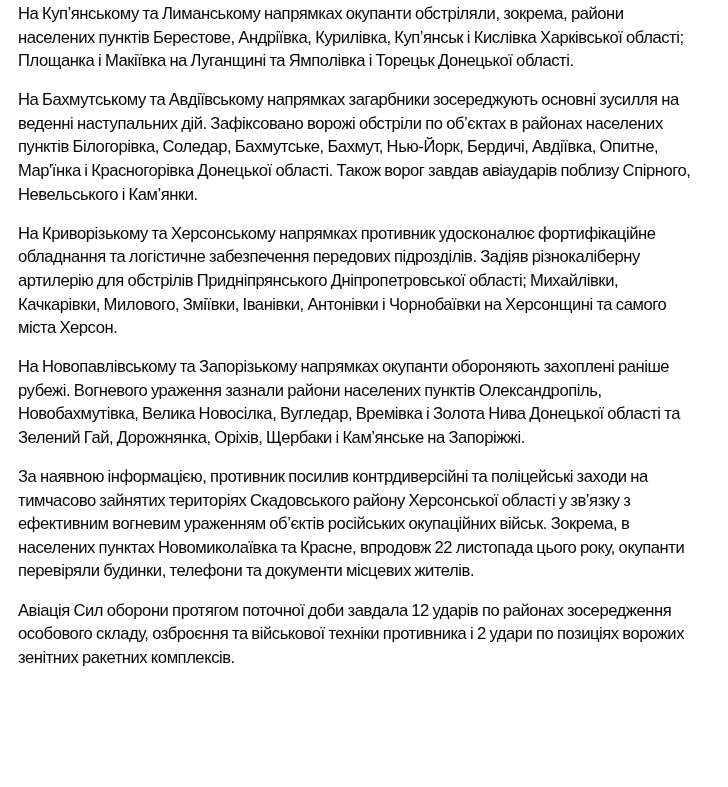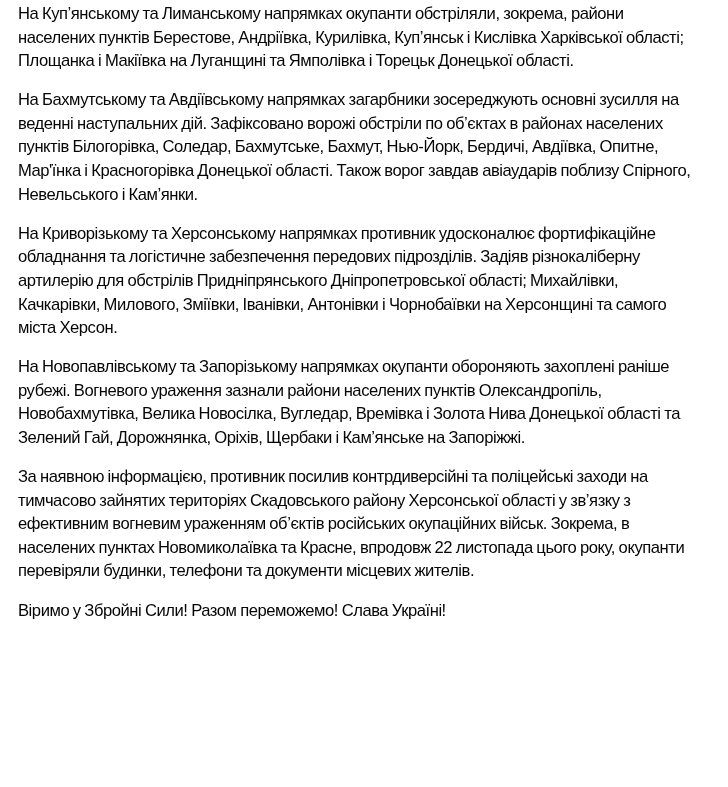--- a/index.html
+++ b/index.html
@@ -25,14 +25,14 @@
   </style>
 </head>
 <body>
 
 <div class="post">
   <p class="para">На Куп’янському та Лиманському напрямках окупанти обстріляли, зокрема, райони населених пунктів Берестове,  Андріївка, Курилівка, Куп’янськ і Кислівка Харківської області; Площанка і Макіївка на Луганщині та Ямполівка і Торецьк Донецької області.</p>
   <p class="para">На Бахмутському та Авдіївському напрямках загарбники зосереджують основні зусилля на веденні наступальних дій. Зафіксовано ворожі обстріли по об’єктах в районах населених пунктів Білогорівка, Соледар, Бахмутське, Бахмут, Нью-Йорк, Бердичі, Авдіївка, Опитне, Мар'їнка і Красногорівка Донецької області. Також ворог завдав авіаударів поблизу Спірного, Невельського і Кам’янки.</p>
   <p class="para">На Криворізькому та Херсонському напрямках противник удосконалює фортифікаційне обладнання та логістичне забезпечення передових підрозділів. Задіяв різнокаліберну артилерію для обстрілів Придніпрянського Дніпропетровської області; Михайлівки, Качкарівки, Милового, Зміївки, Іванівки, Антонівки і Чорнобаївки на Херсонщині та самого міста Херсон.</p>
   <p class="para">На Новопавлівському та Запорізькому напрямках окупанти обороняють захоплені раніше рубежі. Вогневого ураження зазнали райони населених пунктів Олександропіль, Новобахмутівка, Велика Новосілка, Вугледар, Времівка і Золота Нива Донецької області та Зелений Гай, Дорожнянка, Оріхів, Щербаки і Кам’янське на Запоріжжі.</p>
   <p class="para">За наявною інформацією, противник посилив контрдиверсійні та поліцейські заходи на тимчасово зайнятих територіях Скадовського району Херсонської області у зв’язку з ефективним вогневим ураженням об’єктів російських окупаційних військ. Зокрема, в населених пунктах Новомиколаївка та Красне, впродовж 22 листопада цього року, окупанти перевіряли будинки, телефони та документи місцевих жителів.</p>
-  <p class="para">Віримо у Збройні Сили! Разом переможемо! Слава Україні!</p>
+  <p class="para">Авіація Сил оборони протягом поточної доби завдала 12 ударів по районах зосередження особового складу, озброєння та військової техніки противника і 2 удари по позиціях ворожих зенітних ракетних комплексів.</p>
 </div>
 
 </body></html>

